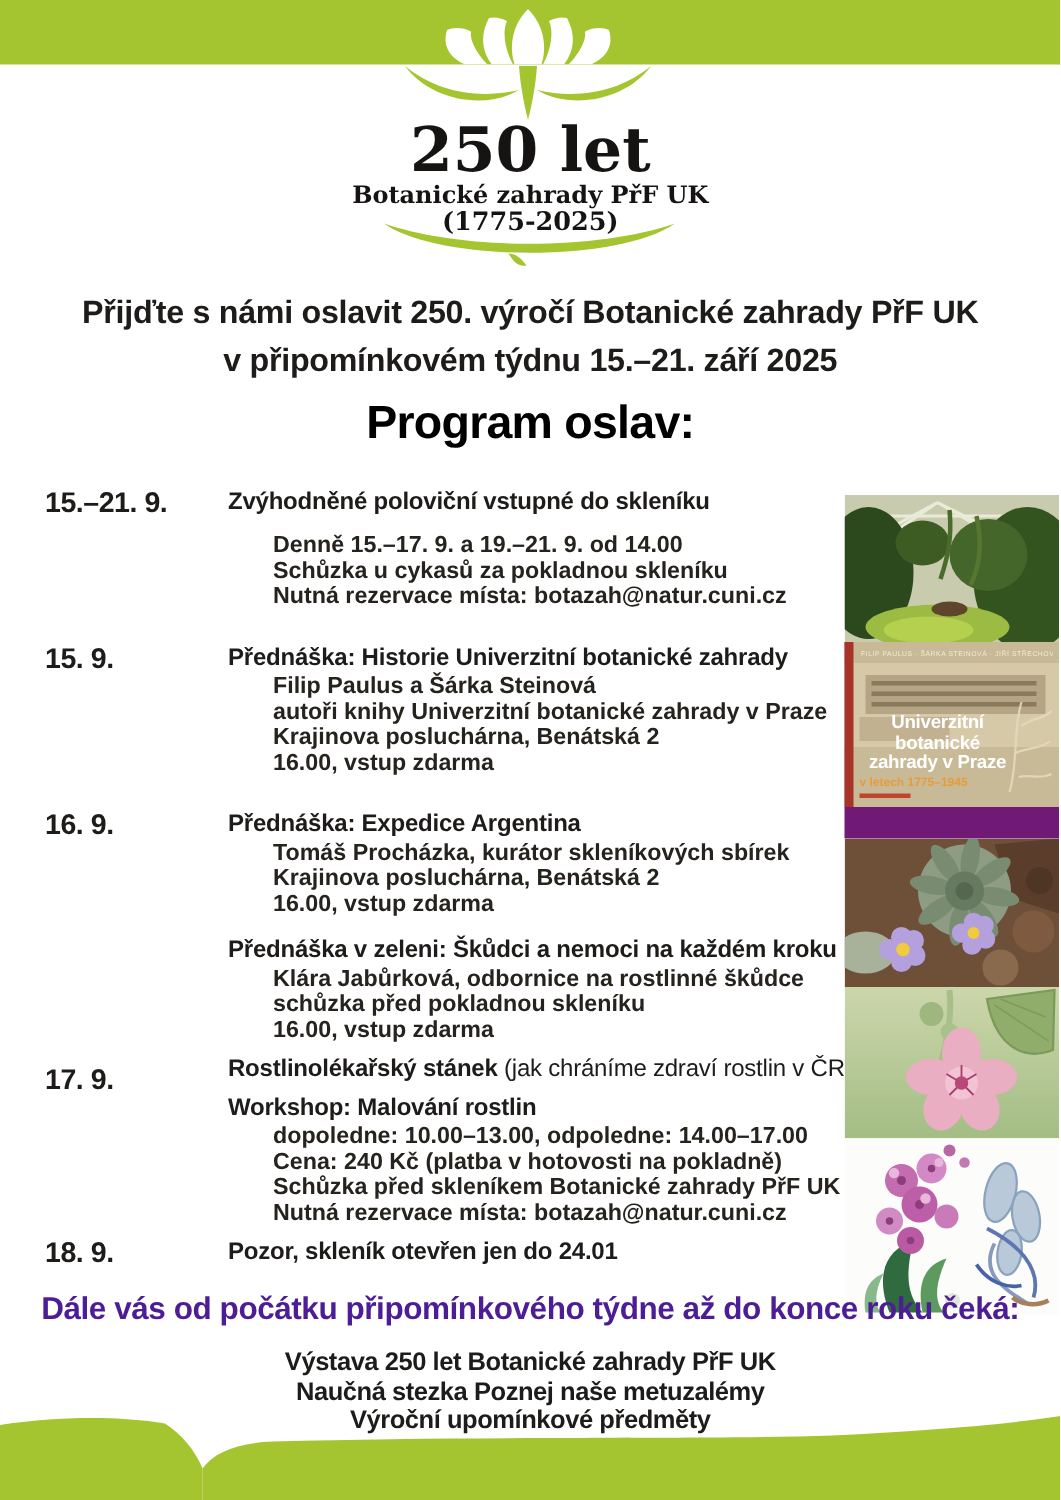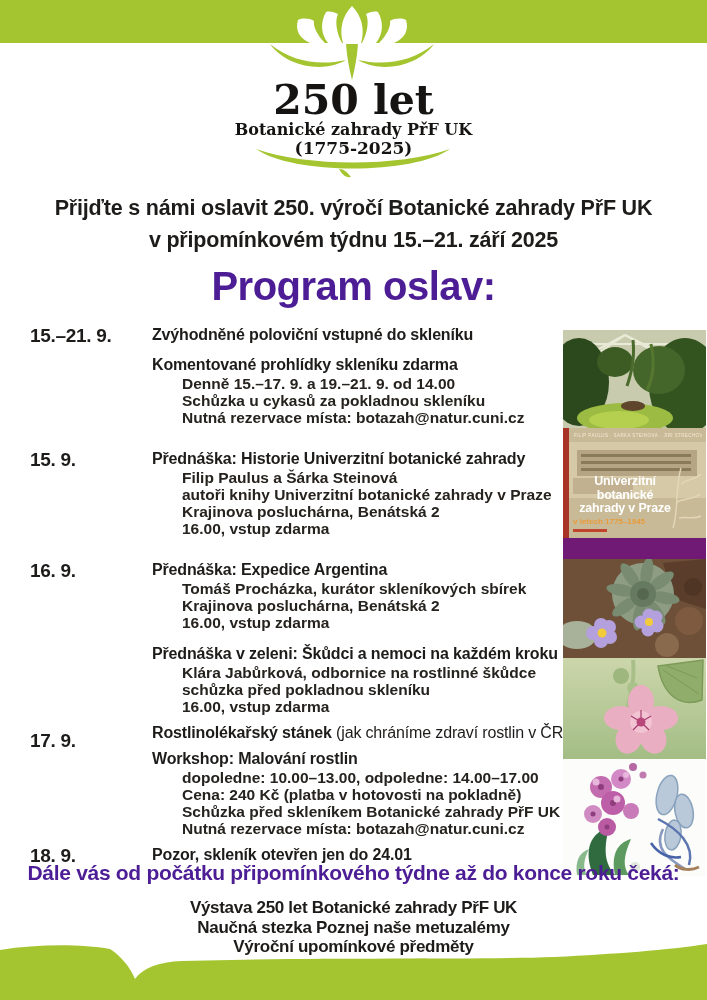--- a/index.html
+++ b/index.html
@@ -15,21 +15,21 @@
               font-size:41px;line-height:44px;color:#161412;}
   .logo-sub{top:121px;font-family:"DejaVu Serif","Liberation Serif",serif;font-weight:700;
             font-size:16px;line-height:18px;color:#161412;}
   .logo-years{top:139px;font-family:"DejaVu Serif","Liberation Serif",serif;font-weight:700;
               font-size:17px;line-height:19px;color:#161412;}
   .crescent{top:145px;left:253px;}
 
   
   .intro1{top:196px;font-size:21.5px;font-weight:700;letter-spacing:-0.2px;}
   .intro2{top:228px;font-size:21.5px;font-weight:700;letter-spacing:-0.2px;}
-  .prog-heading{top:264px;font-size:40px;font-weight:700;color:#4c1d95;letter-spacing:-0.5px;}
+  .prog-heading{top:264px;font-size:31px;font-weight:700;color:#000000;letter-spacing:-0.5px;}
 
   
   .prog{top:325px;left:30px;width:533px;}
   .prow{display:flex;align-items:flex-start;}
   .prow + .prow{margin-top:23px;}
   .prow.m13{margin-top:13px;align-items:center;}
   .prow.m8{margin-top:8px;}
   .pdate{width:122px;flex:none;font-size:19px;font-weight:700;letter-spacing:-0.3px;line-height:21px;}
   .pcontent{flex:1;min-width:0;}
   .pblock.mt10{margin-top:10px;}
@@ -99,21 +99,20 @@
 
   <div class="abs prog">
 
     <div class="prow">
       <div class="pdate">15.–21. 9.</div>
       <div class="pcontent">
         <div class="pblock">
           <div class="ptitle">Zvýhodněné poloviční vstupné do skleníku</div>
         </div>
         <div class="pblock mt10">
-          <div class="ptitle">Komentované prohlídky skleníku zdarma</div>
           <div class="pline">Denně 15.–17. 9. a 19.–21. 9. od 14.00</div>
           <div class="pline">Schůzka u cykasů za pokladnou skleníku</div>
           <div class="pline">Nutná rezervace místa: botazah@natur.cuni.cz</div>
         </div>
       </div>
     </div>
 
     <div class="prow">
       <div class="pdate">15. 9.</div>
       <div class="pcontent">

